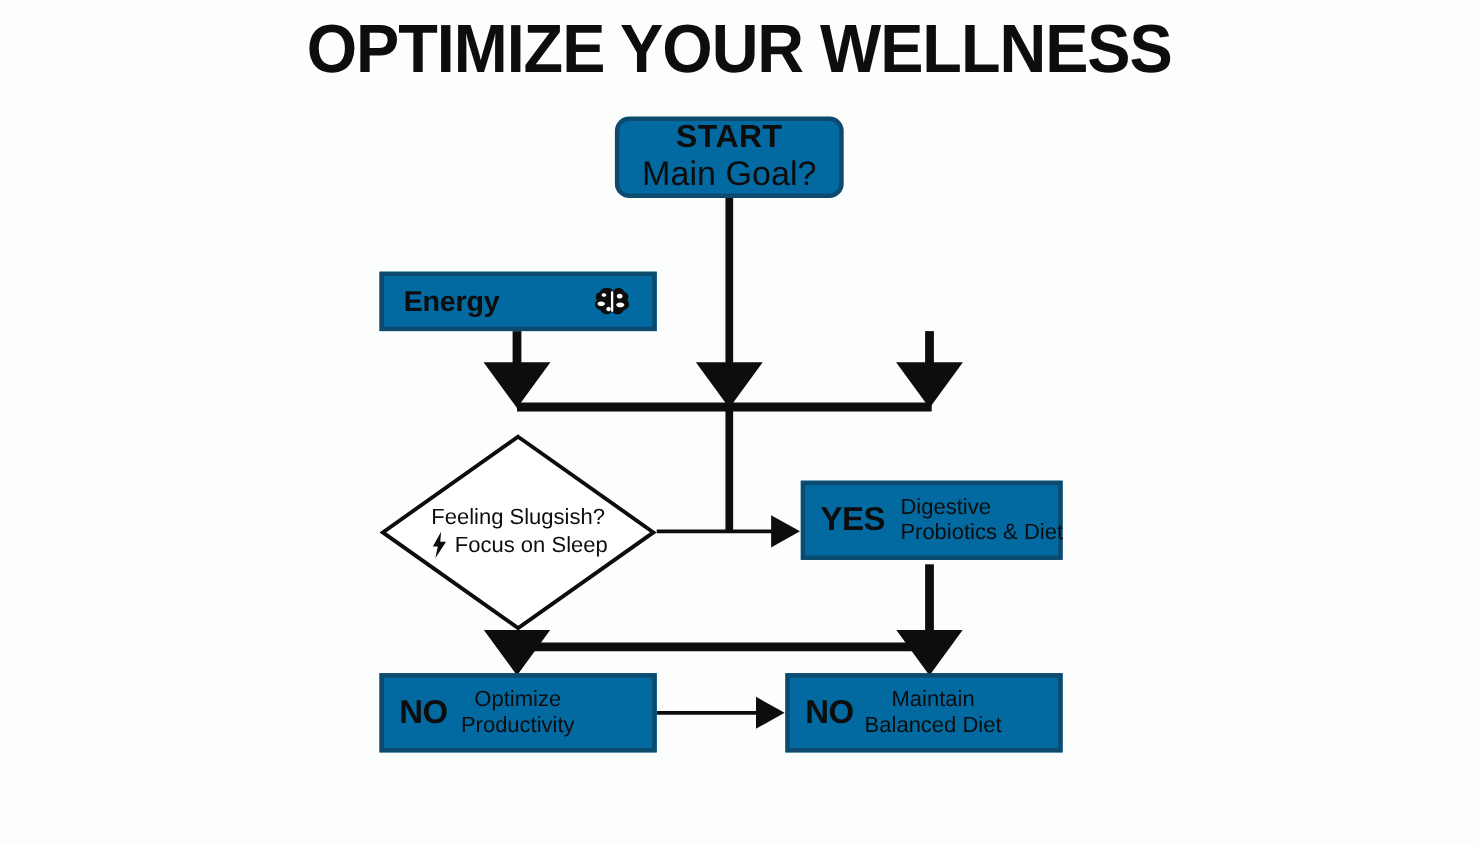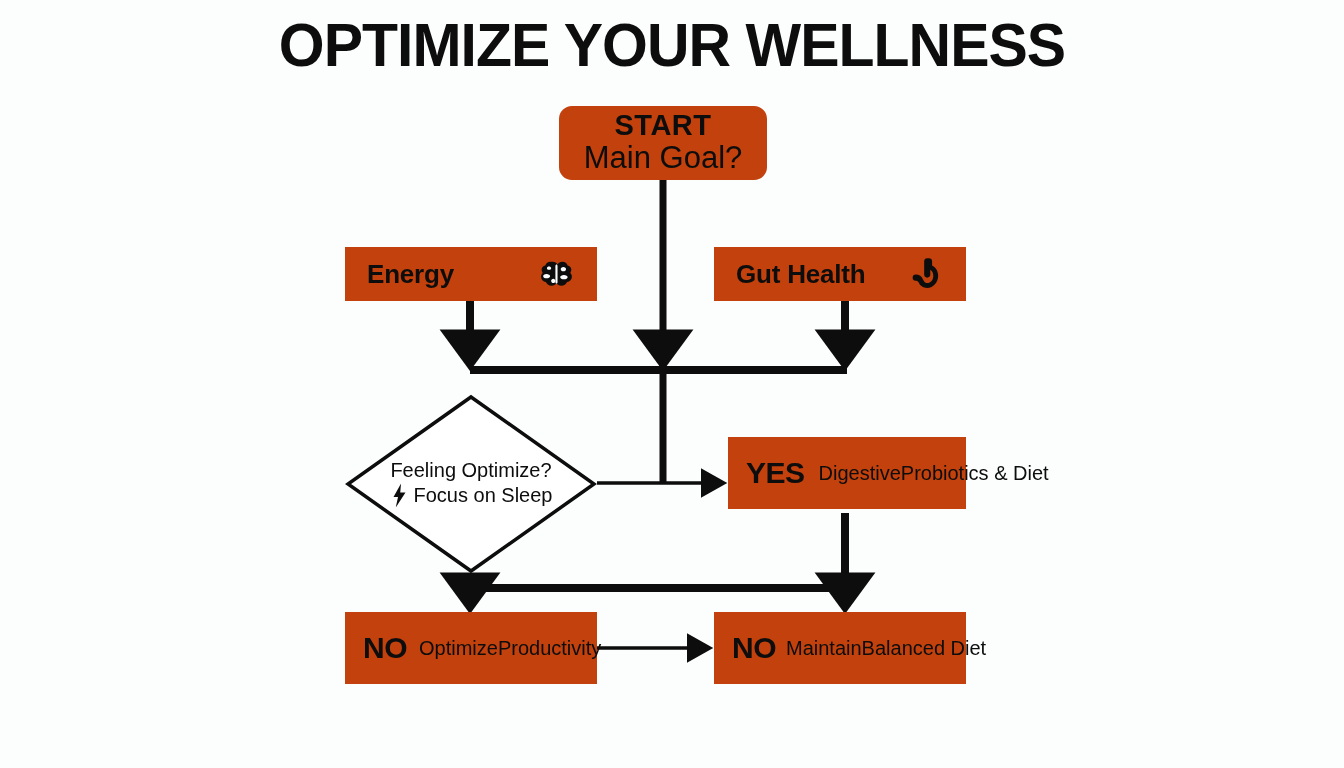--- a/index.html
+++ b/index.html
@@ -41,22 +41,22 @@
     position: absolute;
     left: 0; top: 0;
     width: 1344px;
     height: 768px;
     pointer-events: none;
   }
   
   .node {
     position: absolute;
     box-sizing: border-box;
-    background: #c2410c;
-    border: 4px solid #c2410c;
+    background: #0369a1;
+    border: 4px solid #0c4a6e;
     display: flex;
     align-items: center;
     justify-content: center;
     color: #0d0d0d;
   }
   
   #node-start {
     left: 559px;
     top: 106px;
     width: 208px;
@@ -159,21 +159,21 @@
   #node-no-left  { left: 345px; top: 612px; width: 252px; }
   #node-no-right { left: 714px; top: 612px; width: 252px; }
   .result-box .big-word {
     font-size: 30px;
     font-weight: bold;
     letter-spacing: -0.5px;
     flex: none;
   }
   .result-box .detail {
     display: flex;
-    flex-direction: row;
+    flex-direction: column;
     line-height: 1.14;
     font-size: 20px;
   }
   .result-box .detail span { white-space: nowrap; }
   #node-yes .detail { align-items: flex-start; }
   #node-no-left .detail,
   #node-no-right .detail { align-items: center; }
   #node-no-left  .detail { margin-left: 6px; }
   #node-no-right .detail { margin-left: 4px; }
   #node-yes .detail { margin-left: 8px; }
@@ -231,35 +231,27 @@
         <path fill="#fcfdfd" d="M17 13c2 0 4 1 4 3s-2 3-4 3-4-1-4-3 2-3 4-3z"></path>
         <path fill="#fcfdfd" d="M31 9c1 0 2 1 2 3v30c0 2-1 3-2 3s-2-1-2-3V12c0-2 1-3 2-3z"></path>
         <path fill="#fcfdfd" d="M44 14c3 0 5 2 5 4s-2 4-5 4-5-2-5-4 2-4 5-4z"></path>
         <path fill="#fcfdfd" d="M12 27c4 0 7 2 7 4s-3 4-7 4-6-2-6-4 2-4 6-4z"></path>
         <path fill="#fcfdfd" d="M45 29c4 0 7 2 7 4s-3 4-7 4-7-2-7-4 3-4 7-4z"></path>
         <path fill="#fcfdfd" d="M25 36c2 0 4 2 4 4s-2 4-4 4-4-2-4-4 2-4 4-4z"></path>
       </svg>
     </div>
   </div>
 
-  <div class="node opt-box" id="node-gut">
-    <div class="opt-label">Gut Health</div>
-    <div class="opt-icon">
-      <svg width="30" height="34" viewBox="0 0 48 56" aria-hidden="true">
-        <path fill="#0d0d0d" d="M29 2c3 0 5 2 5 5v7c6 3 10 9 10 17 0 11-8 20-18 20-7 0-12-4-14-9-1-2-3-3-5-3-3 0-5-2-5-5s2-5 5-5c6 0 10 3 12 8 2 4 4 6 7 6 6 0 10-5 10-12 0-5-2-8-5-10v8c0 3-2 5-5 5s-5-2-5-5V7c0-3 2-5 5-5z"></path>
-      </svg>
-    </div>
-  </div>
 
   <div id="node-decision">
     <svg class="diamond-shape" viewBox="0 0 252 180" preserveAspectRatio="none">
       <polygon points="126,3 249,90 126,177 3,90" fill="#ffffff" stroke="#0d0d0d" stroke-width="3.5"></polygon>
     </svg>
     <div class="diamond-text">
-      <div class="d-line1">Feeling Optimize?</div>
+      <div class="d-line1">Feeling Slugsish?</div>
       <div class="d-line2row">
         <span class="bolt-icon">
           <svg width="15" height="24" viewBox="0 0 20 32" aria-hidden="true">
             <path fill="#0d0d0d" d="M12 0 L2 18 L8 18 L5 32 L18 12 L11 12 Z"></path>
           </svg>
         </span>
         <span class="d-line2">Focus on Sleep</span>
       </div>
     </div>
   </div>

